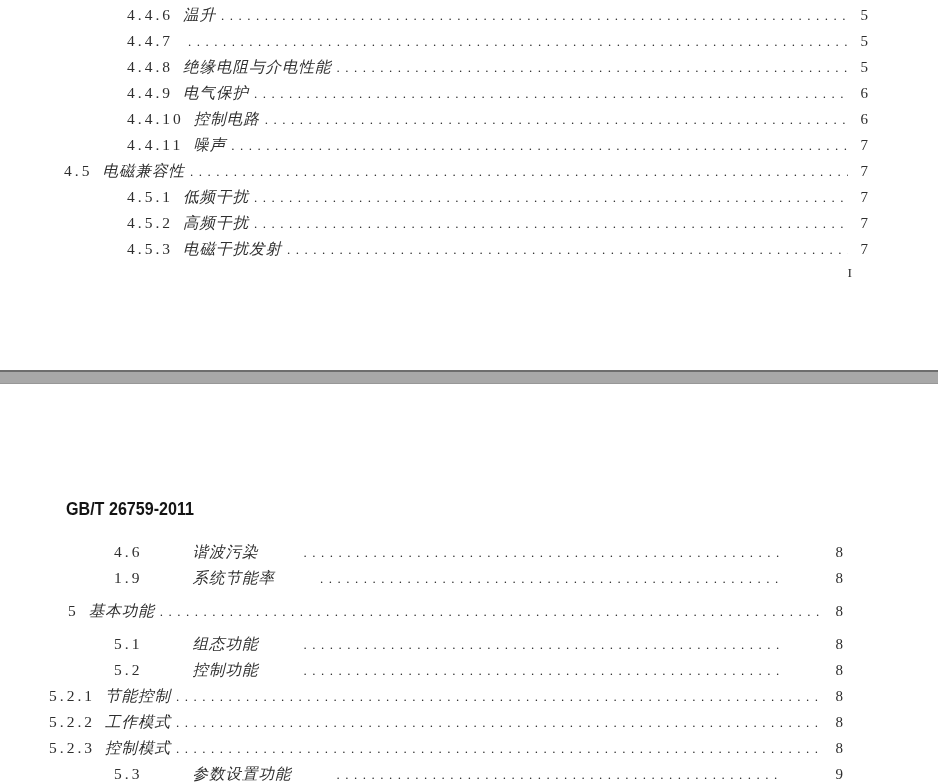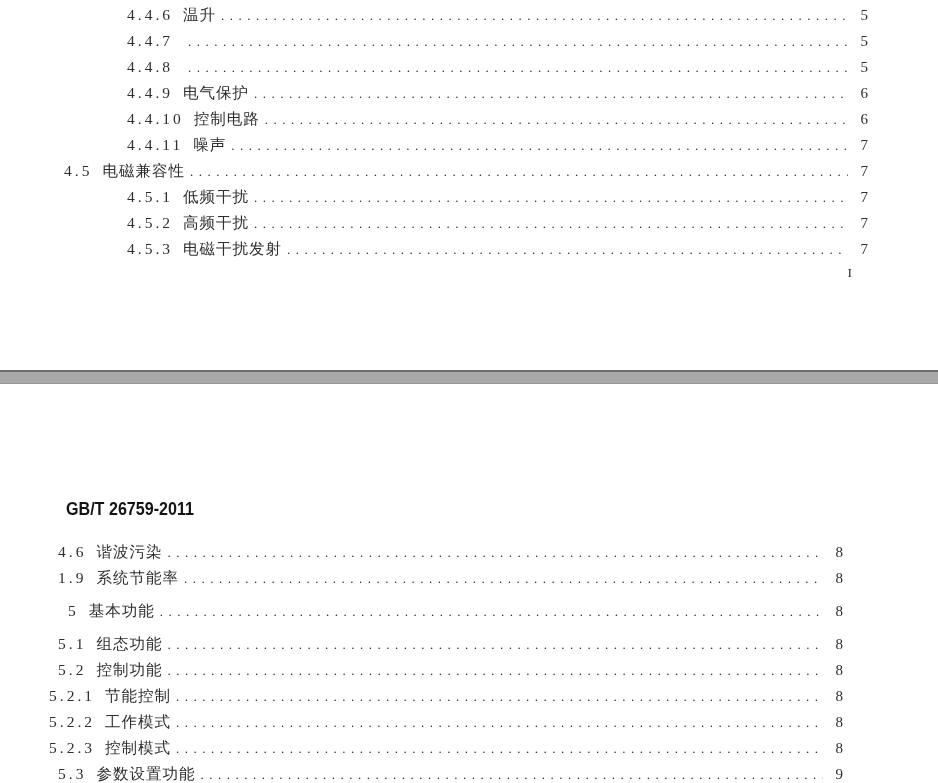--- a/index.html
+++ b/index.html
@@ -39,30 +39,31 @@
     line-height: 26px;
     font-size: 15.5px;
     box-sizing: border-box;
     white-space: nowrap;
   }
   .page1 .toc-row { padding-right: 70px; }
   .page2 .toc-row { padding-right: 95px; }
   .page1 .lv2 { padding-left: 64px; }
   .page1 .lv3 { padding-left: 127px; }
   .page2 .lv1 { padding-left: 68px; margin: 7px 0; }
-  .page2 .lv2 { padding-left: 58px; }
+  .page2 .lv2 { padding-left: 114px; gap: 40px; }
   .page2 .lv3 { padding-left: 49px; }
   .num {
     letter-spacing: 3px;
     margin-right: 10px;
     white-space: nowrap;
   }
   .title {
     letter-spacing: 1px;
     white-space: nowrap;
+    font-style: italic;
   }
   .leader {
     flex: 1;
     overflow: hidden;
     white-space: nowrap;
     font-size: 13px;
     letter-spacing: 5.5px;
     padding-left: 5px;
   }
   .pageno {
@@ -109,20 +110,21 @@
     <span class="leader">....................................................................................................................................................................................</span>
     <span class="pageno">5</span>
   </div>
       <div class="toc-row lv3">
     <span class="num">4.4.7</span>
     <span class="leader">....................................................................................................................................................................................</span>
     <span class="pageno">5</span>
   </div>
       <div class="toc-row lv3">
     <span class="num">4.4.8</span>
+    <span class="title">绝缘电阻与介电性能</span>
     <span class="leader">....................................................................................................................................................................................</span>
     <span class="pageno">5</span>
   </div>
       <div class="toc-row lv3">
     <span class="num">4.4.9</span>
     <span class="title">电气保护</span>
     <span class="leader">....................................................................................................................................................................................</span>
     <span class="pageno">6</span>
   </div>
       <div class="toc-row lv3">

